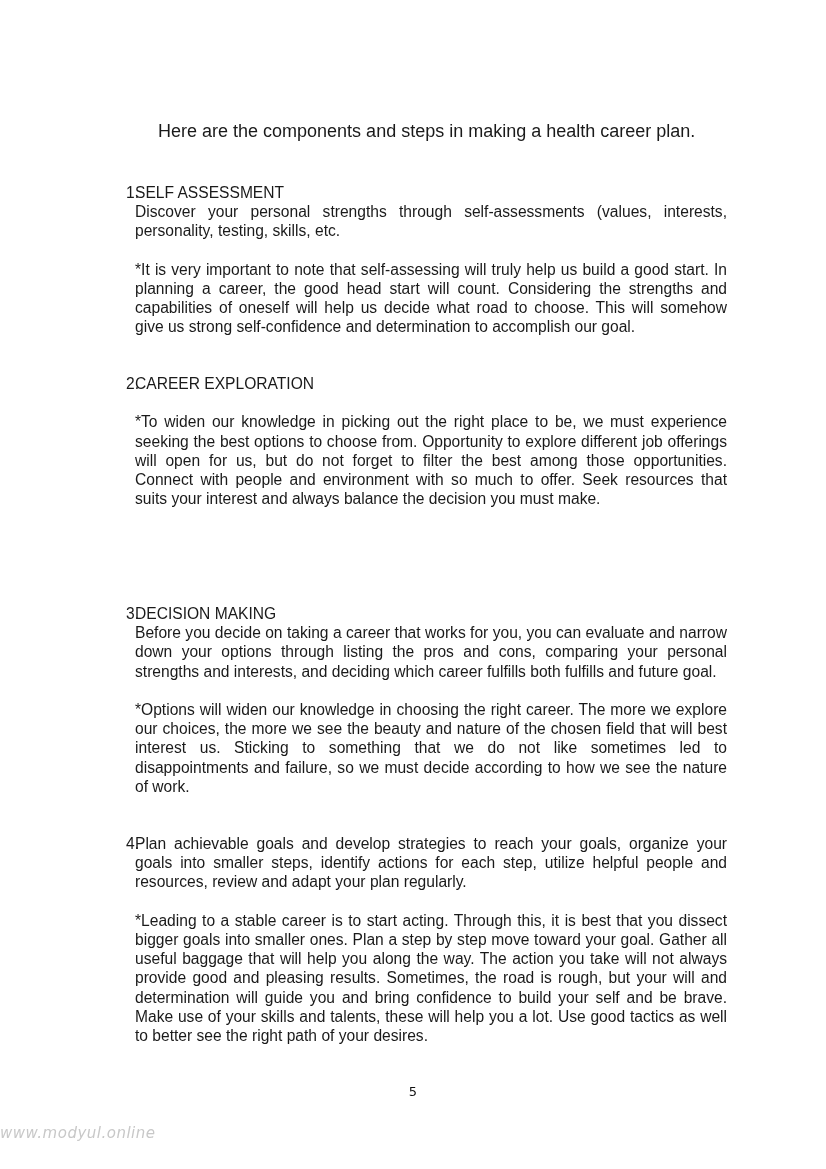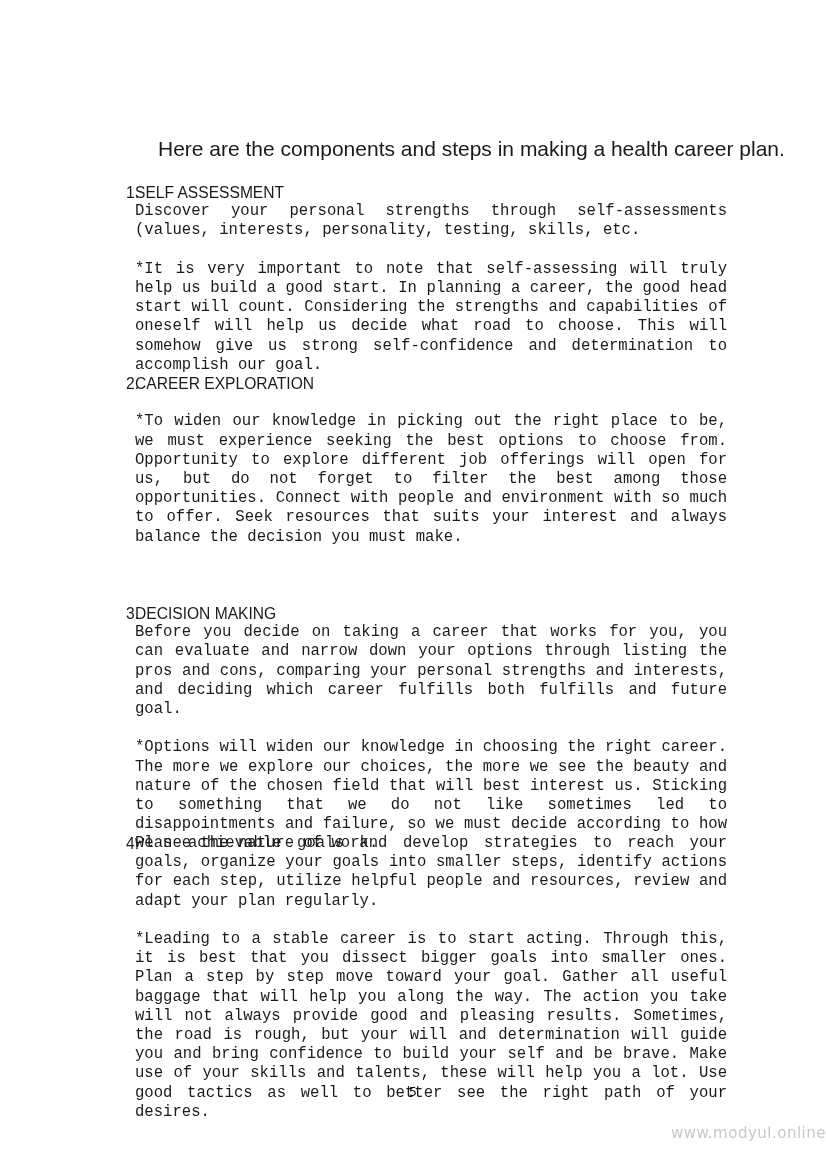--- a/index.html
+++ b/index.html
@@ -1,28 +1,28 @@
 <!DOCTYPE html>
 <html><head>
 <meta charset="utf-8">
 <style>
   html, body { margin: 0; padding: 0; background: #ffffff; }
   body { width: 826px; height: 1169px; position: relative; overflow: hidden;
          font-family: "Liberation Sans", sans-serif; color: #1a1a1a; }
-  .intro { position: absolute; left: 158px; top: 139px; font-size: 21px; line-height: 19.2px; }
+  .intro { position: absolute; left: 158px; top: 122px; font-size: 18px; line-height: 19.2px; }
   .section { position: absolute; left: 126px; width: 601px; font-size: 15.6px; line-height: 19.2px; }
   .section .num { position: absolute; left: 0; top: 0; }
   .section .content { margin-left: 9px; }
   .section .heading { display: block; }
-  .section p { margin: 0; text-align: justify; font-family: Liberation Mono, monospace; }
+  .section p { margin: 0; text-align: justify; }
   .section p.note { margin-top: 19.2px; }
   .page-num { position: absolute; left: 0; width: 826px; top: 1084px; text-align: center;
               font-family: "DejaVu Sans", sans-serif; font-size: 13px; color: #111; }
-  .watermark { position: absolute; left: 0; width: 826px; top: 1124px; text-align: right;
-               font-family: "DejaVu Sans", sans-serif; font-size: 15px; color: #c8c8c8; letter-spacing: 0.5px; }
+  .watermark { position: absolute; left: 0; width: 826px; top: 1124px; text-align: left;
+               font-family: "DejaVu Sans", sans-serif; font-size: 15px; color: #c8c8c8; letter-spacing: 0.5px; font-style: italic; }
 </style>
 </head>
 <body>
 
 <div class="intro">Here are the components and steps in making a health career plan.</div>
 
 <div class="section" style="top:183px;">
   <span class="num">1.</span>
   <div class="content">
     <span class="heading">SELF ASSESSMENT</span>

